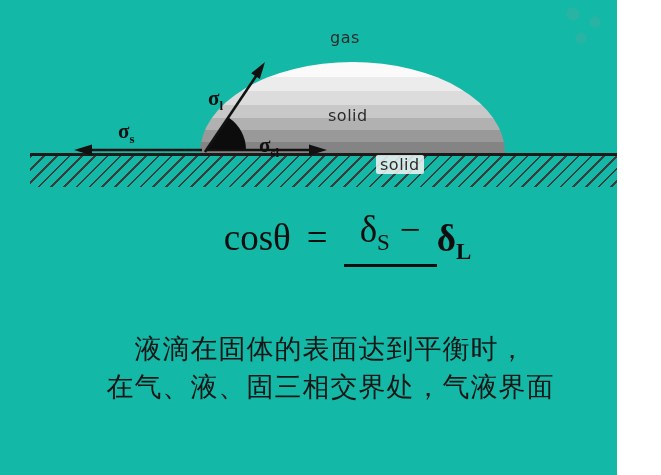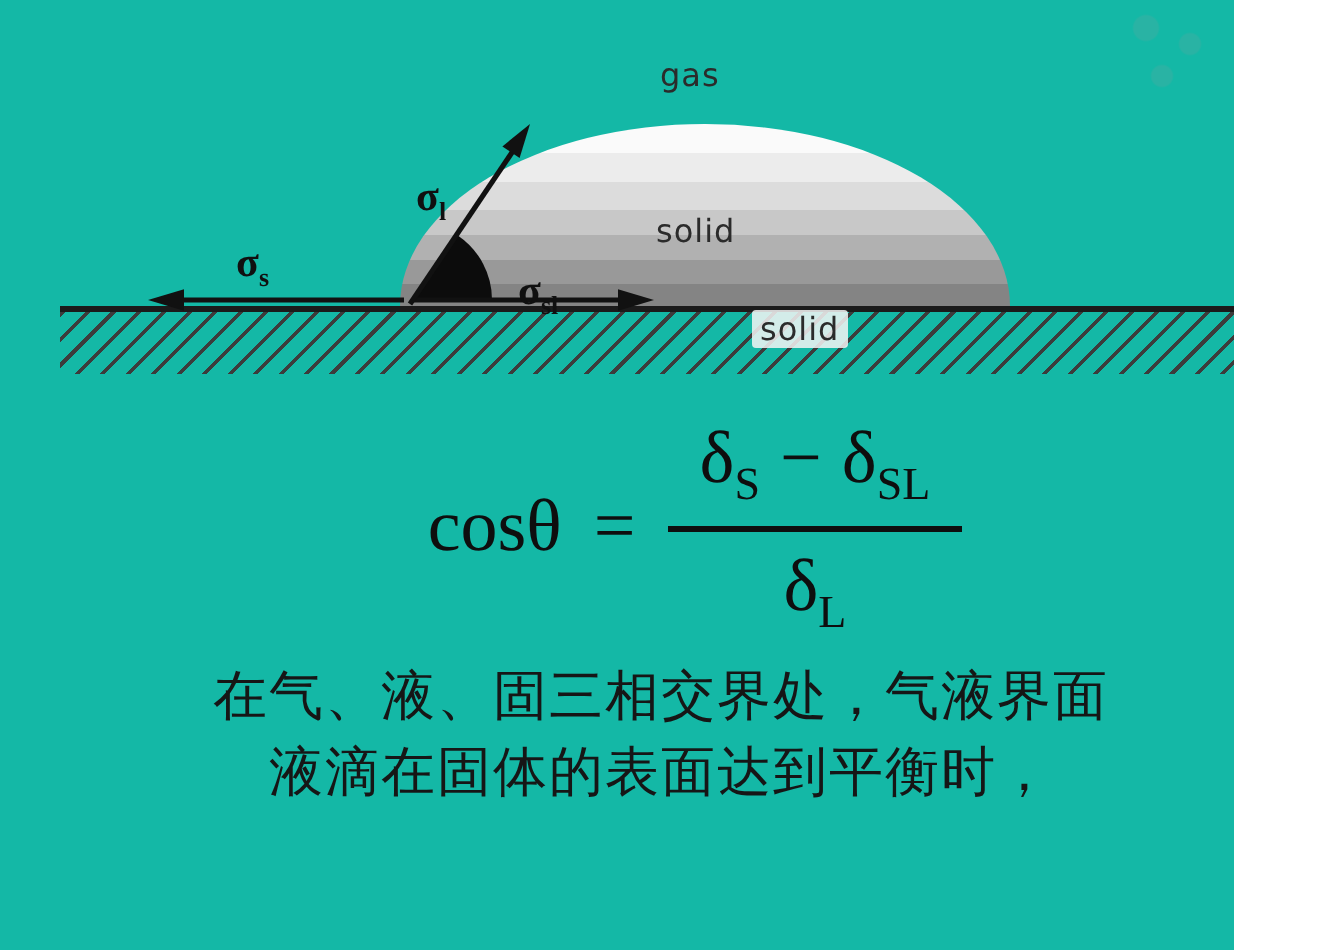--- a/index.html
+++ b/index.html
@@ -42,27 +42,27 @@
   }
   .lbl-sigma sub{font-size:13px;}
   
   .formula-row{
     position:absolute;left:0;top:208px;width:661px;
     display:flex;justify-content:center;align-items:center;gap:16px;
     font-family:"Liberation Serif","DejaVu Serif",serif;color:#0e0e0e;margin-left:17px;
   }
   .cos-term{font-size:37px;}
   .equals{font-size:37px;}
-  .fraction{display:inline-flex;flex-direction:column;align-items:center;}
+  .fraction{display:inline-flex;align-items:center;}
   .numerator{
     font-size:37px;padding:0 16px 8px;
     border-bottom:3px solid #0e0e0e;
     display:flex;align-items:baseline;gap:10px;
   }
-  .denominator{font-size:37px;padding-top:6px;}
+  .denominator{font-size:37px;padding-top:6px;font-weight:bold;}
   .formula-row sub{font-size:23px;}
   
   .caption{
     position:absolute;left:0;top:330px;width:661px;
     text-align:center;font-size:27px;line-height:38px;color:#161616;
     letter-spacing:1px;
   }
   
   .watermark{
     position:absolute;right:0;top:4px;width:56px;height:46px;opacity:.16;
@@ -110,26 +110,25 @@
     <div class="lbl lbl-sigma" style="left:259px;top:133px;"><span>σ</span><sub>sl</sub></div>
   </div>
 
   <div class="formula-row">
     <span class="cos-term">cosθ</span>
     <span class="equals">=</span>
     <span class="fraction">
       <span class="numerator">
         <span><span>δ</span><sub>S</sub></span>
         <span>−</span>
-        <span><span>δ</span><sub>SL</sub></span>
       </span>
       <span class="denominator"><span>δ</span><sub>L</sub></span>
     </span>
   </div>
 
   <div class="caption">
+    <div>液滴在固体的表面达到平衡时，</div>
     <div>在气、液、固三相交界处，气液界面</div>
-    <div>液滴在固体的表面达到平衡时，</div>
   </div>
 
   <div class="watermark"></div>
 
 </div>
 
 </body></html>

